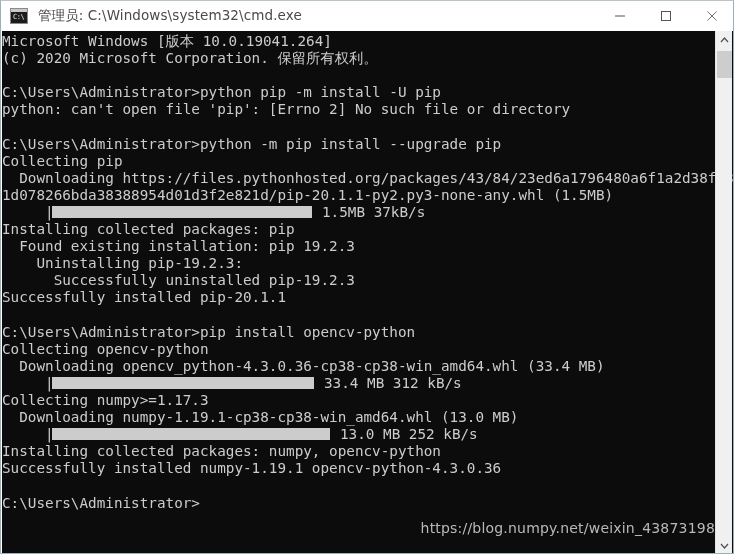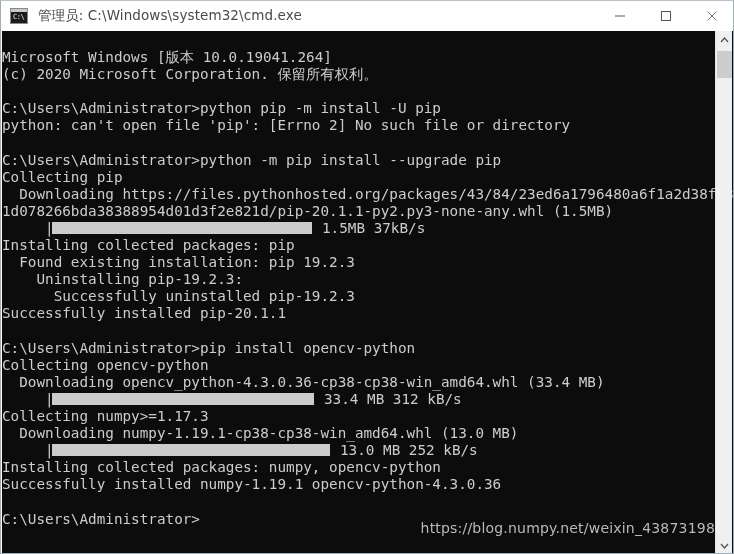--- a/index.html
+++ b/index.html
@@ -90,21 +90,21 @@
     top: 30px;
     width: 732px;
     height: 523px;
     background: #0c0c0c;
     overflow: hidden;
   }
 
   #console-text {
     position: absolute;
     left: 0px;
-    top: 18px;
+    top: 2px;
     width: 714px;
     font-family: "DejaVu Sans Mono", monospace;
     font-size: 14.3px;
     line-height: 17.1px;
     color: #cccccc;
     white-space: pre;
     letter-spacing: 0px;
   }
   .line {
     height: 17.1px;

